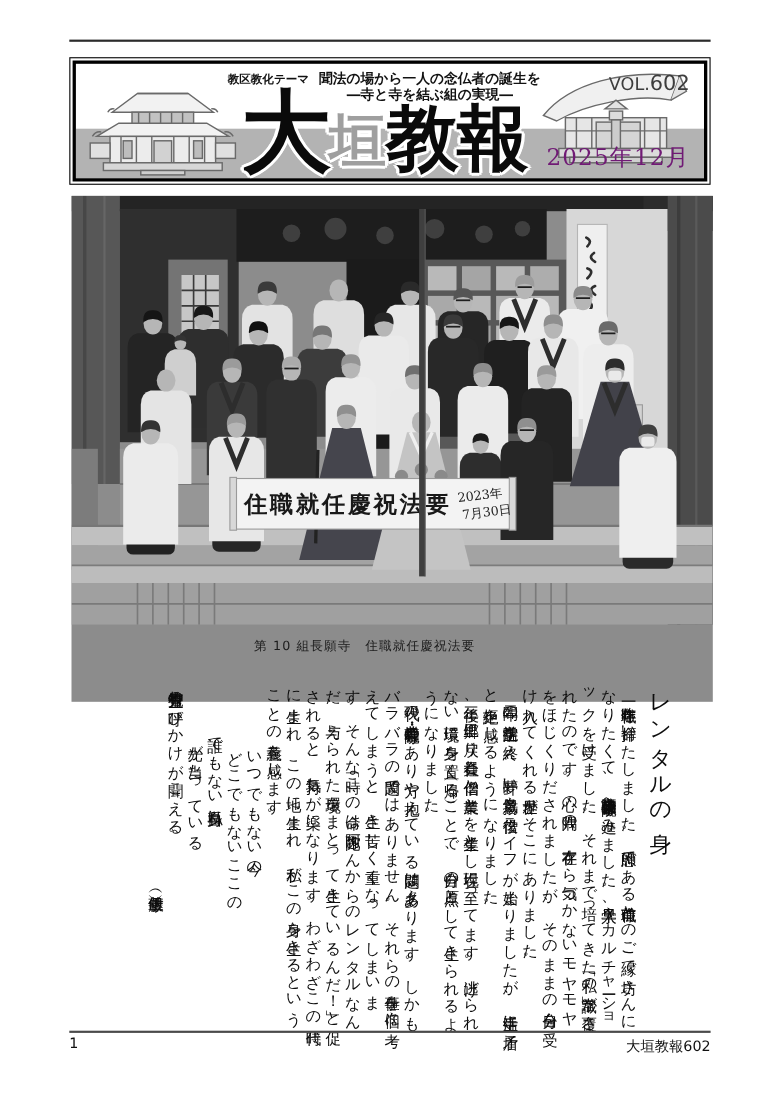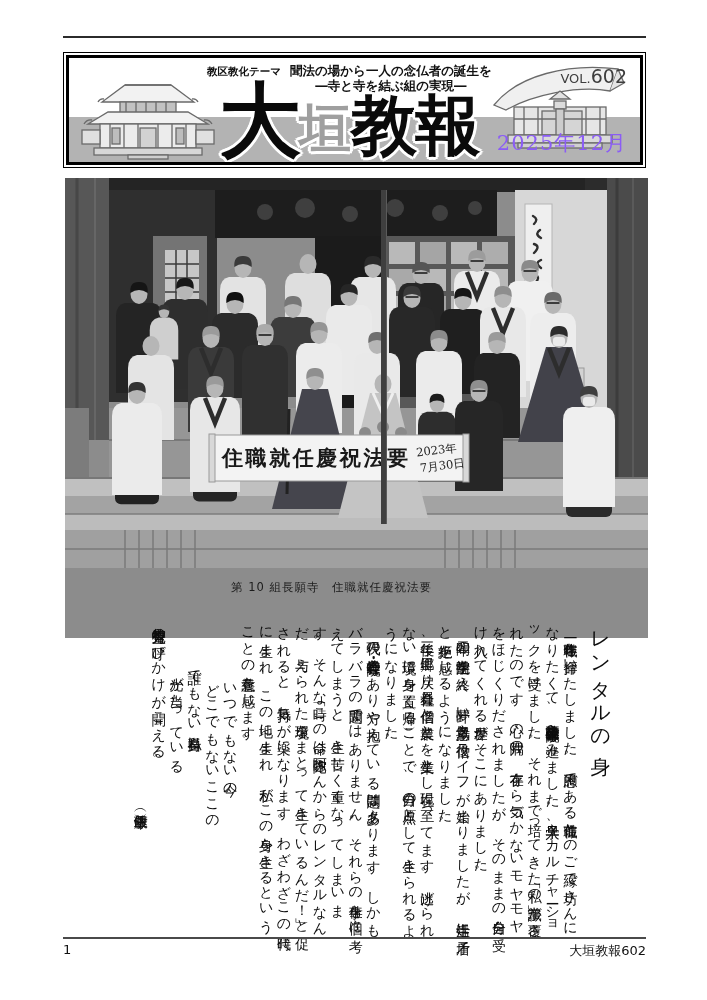--- a/index.html
+++ b/index.html
@@ -26,23 +26,23 @@
                   font-weight:bold;letter-spacing:-2px;
                   text-shadow:-2px -2px 0 #fff,2px -2px 0 #fff,-2px 2px 0 #fff,2px 2px 0 #fff,
                                0 3px 0 #fff,0 -3px 0 #fff,3px 0 0 #fff,-3px 0 0 #fff;}
   .masthead-char{display:block;color:#0a0a0a;line-height:0.95;}
   .masthead-char.i0{font-size:82px;}
   .masthead-char.i1{font-size:52px;color:#9f9f9f;margin:0 2px 8px 0;}
   .masthead-char.i2{font-size:66px;margin-bottom:3px;}
   .masthead-char.i3{font-size:66px;margin-bottom:3px;}
   .vol-block{position:absolute;right:13px;top:7px;color:#3d3d3d;
              font-family:"DejaVu Sans","Liberation Sans",sans-serif;display:flex;align-items:baseline;}
-  .vol-label{font-size:13px;letter-spacing:0;margin-left:21px;}
+  .vol-label{font-size:16px;letter-spacing:0;margin-left:21px;}
   .vol-number{font-size:19px;letter-spacing:0;}
-  .issue-date{position:absolute;right:13px;bottom:5px;color:#8b5cf6;font-size:21px;letter-spacing:1px;}
+  .issue-date{position:absolute;right:13px;bottom:5px;color:#701a75;font-size:21px;letter-spacing:1px;}
   .temple-left{position:absolute;left:5px;bottom:2px;}
   .temple-right{position:absolute;right:8px;bottom:7px;}
 
   
   .photo-wrap{position:absolute;left:65px;top:178px;width:583px;height:460px;background:#8c8c8c;overflow:hidden;}
   .photo-caption{position:absolute;left:0;top:580px;width:663px;text-align:center;font-size:11.5px;
                  letter-spacing:1px;color:#1c1c1c;font-family:"DejaVu Sans","Liberation Sans",sans-serif;}
 
   
   .article{position:absolute;left:66px;top:617px;width:576px;height:316px;

